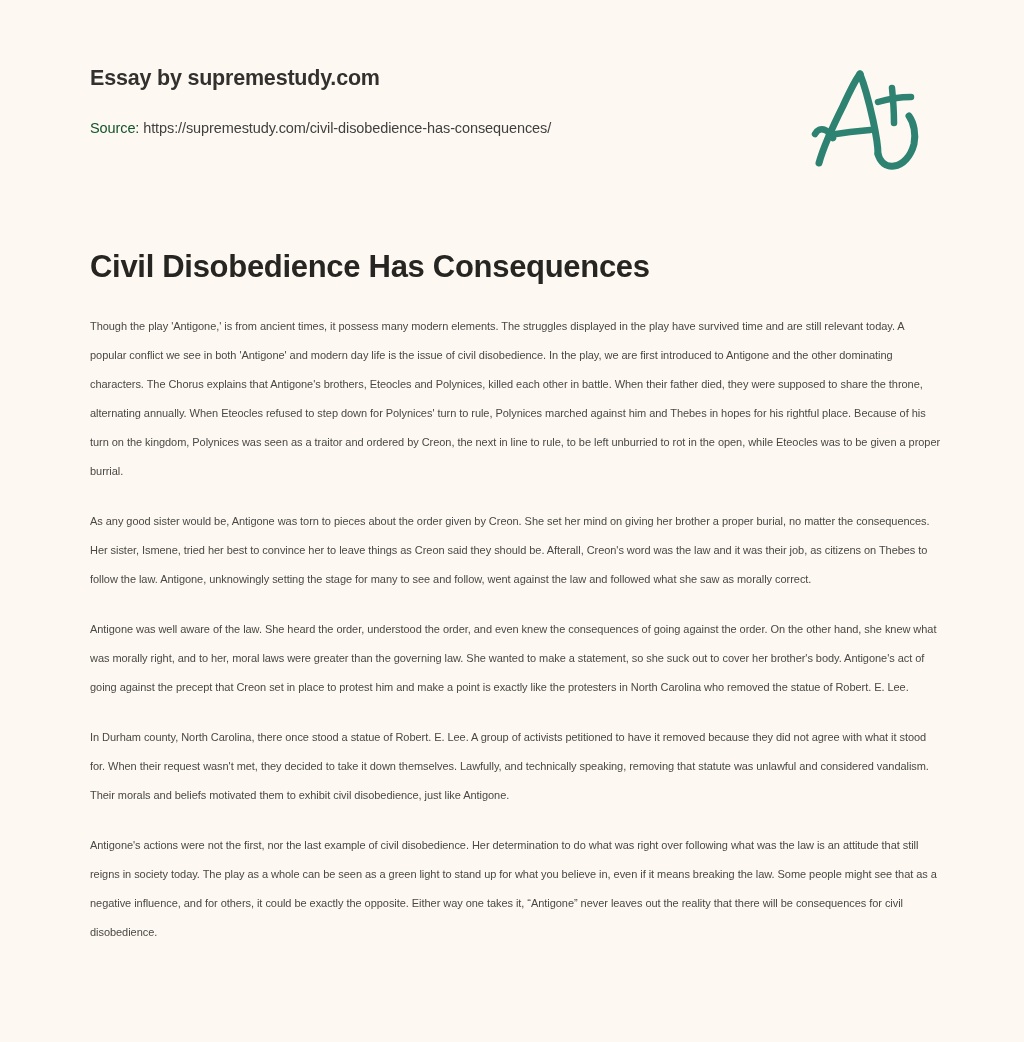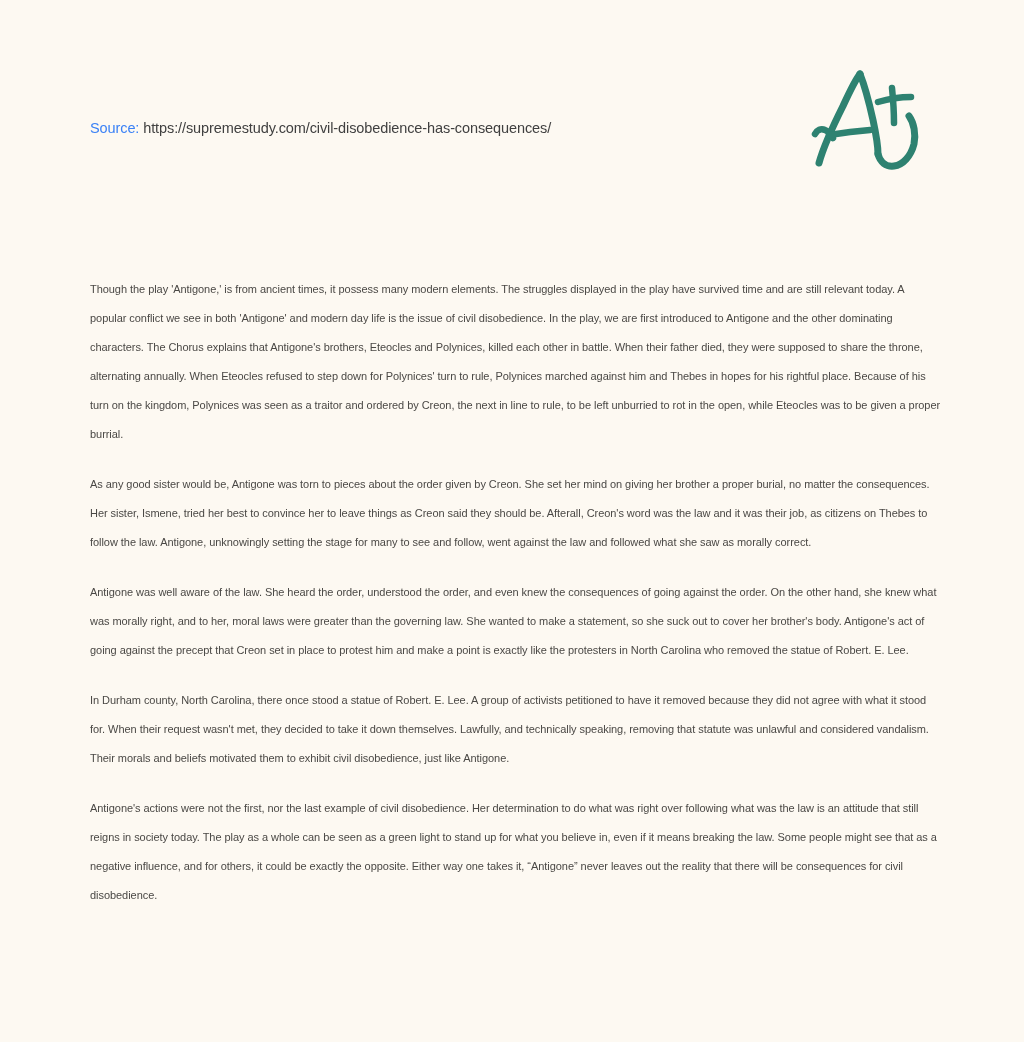--- a/index.html
+++ b/index.html
@@ -45,21 +45,21 @@
 
   .source-line {
     position: absolute;
     left: 90px;
     top: 120px;
     font-size: 14.5px;
     white-space: nowrap;
     letter-spacing: -0.1px;
   }
   .source-label {
-    color: #3b82f6;
+    color: #14532d;
   }
   .source-url {
     color: #404040;
     text-decoration: none;
   }
 
   .logo {
     position: absolute;
     left: 808px;
     top: 66px;
@@ -105,20 +105,21 @@
     margin-bottom: 0;
   }
 </style>
 </head>
 <body>
 
 <div class="page">
 
   <div class="header">
 
+    <div class="byline">Essay by supremestudy.com</div>
 
     <div class="source-line">
       <span class="source-label">Source:</span>
       <a class="source-url" href="#">https://supremestudy.com/civil-disobedience-has-consequences/</a>
     </div>
 
     <div class="logo">
       <svg viewBox="0 0 120 105" xmlns="http://www.w3.org/2000/svg" fill="none" stroke="#2e8271" stroke-linecap="round" stroke-linejoin="round">
 
         <path d="M11 97 C14 86 24 62 35 40 C41 27 47 14 52 8" stroke-width="7"></path>
@@ -131,20 +132,21 @@
         <path d="M70 88 C72 96 78 101 86 100 C95 99 103 90 106 78 C108 68 106 57 101 50" stroke-width="7"></path>
 
         <path d="M84 22 C85 32 86 46 86 57" stroke-width="6.5"></path>
 
         <path d="M70 36 C80 33 93 31 103 31" stroke-width="6.5"></path>
       </svg>
     </div>
   </div>
 
   <div class="article">
+    <h1 class="title">Civil Disobedience Has Consequences</h1>
 
     <div class="body-copy">
       <p>Though the play 'Antigone,' is from ancient times, it possess many modern elements. The struggles displayed in the play have survived time and are still relevant today. A popular conflict we see in both 'Antigone' and modern day life is the issue of civil disobedience. In the play, we are first introduced to Antigone and the other dominating characters. The Chorus explains that Antigone's brothers, Eteocles and Polynices, killed each other in battle. When their father died, they were supposed to share the throne, alternating annually. When Eteocles refused to step down for Polynices' turn to rule, Polynices marched against him and Thebes in hopes for his rightful place. Because of his turn on the kingdom, Polynices was seen as a traitor and ordered by Creon, the next in line to rule, to be left unburried to rot in the open, while Eteocles was to be given a proper burrial.</p>
       <p>As any good sister would be, Antigone was torn to pieces about the order given by Creon. She set her mind on giving her brother a proper burial, no matter the consequences. Her sister, Ismene, tried her best to convince her to leave things as Creon said they should be. Afterall, Creon's word was the law and it was their job, as citizens on Thebes to follow the law. Antigone, unknowingly setting the stage for many to see and follow, went against the law and followed what she saw as morally correct.</p>
       <p>Antigone was well aware of the law. She heard the order, understood the order, and even knew the consequences of going against the order. On the other hand, she knew what was morally right, and to her, moral laws were greater than the governing law. She wanted to make a statement, so she suck out to cover her brother's body. Antigone's act of going against the precept that Creon set in place to protest him and make a point is exactly like the protesters in North Carolina who removed the statue of Robert. E. Lee.</p>
       <p>In Durham county, North Carolina, there once stood a statue of Robert. E. Lee. A group of activists petitioned to have it removed because they did not agree with what it stood for. When their request wasn't met, they decided to take it down themselves. Lawfully, and technically speaking, removing that statute was unlawful and considered vandalism. Their morals and beliefs motivated them to exhibit civil disobedience, just like Antigone.</p>
       <p>Antigone's actions were not the first, nor the last example of civil disobedience. Her determination to do what was right over following what was the law is an attitude that still reigns in society today. The play as a whole can be seen as a green light to stand up for what you believe in, even if it means breaking the law. Some people might see that as a negative influence, and for others, it could be exactly the opposite. Either way one takes it, “Antigone” never leaves out the reality that there will be consequences for civil disobedience.</p>
     </div>
   </div>
 

